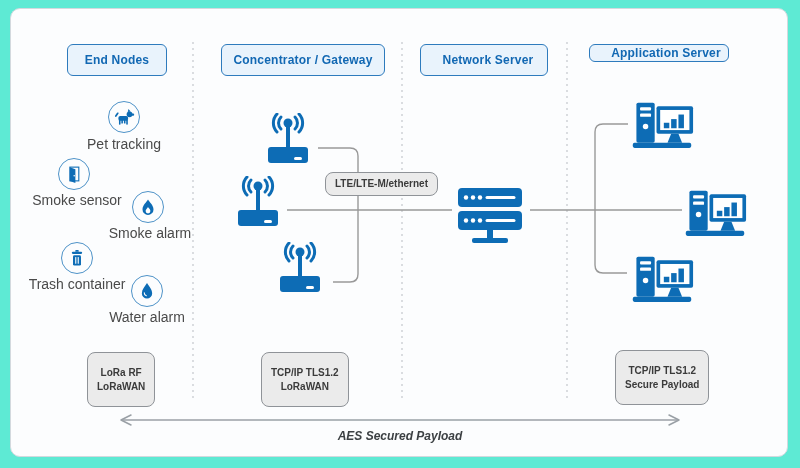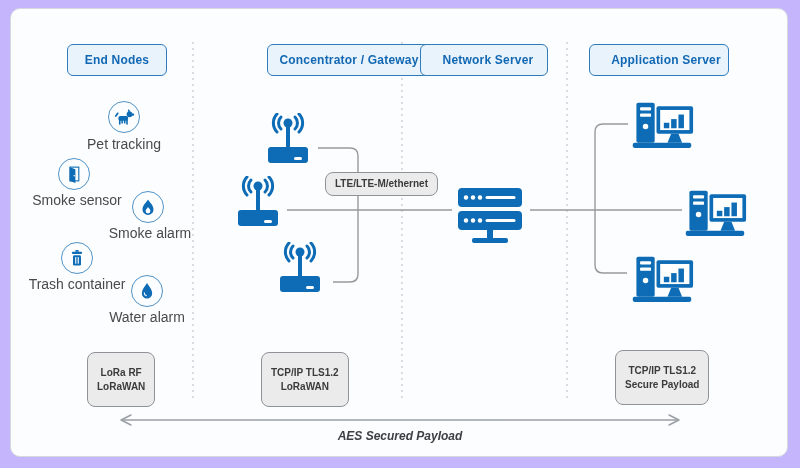--- a/index.html
+++ b/index.html
@@ -1,16 +1,16 @@
 <!DOCTYPE html>
 <html><head>
 <meta charset="utf-8">
 <style>
   html,body{margin:0;padding:0;background:#ffffff;font-family:"Liberation Sans",sans-serif;}
-  #stage{position:relative;width:800px;height:468px;background:#c4b5fd;overflow:hidden;}
+  #stage{position:relative;width:800px;height:468px;background:#5eead4;overflow:hidden;}
   .card{position:absolute;left:10px;top:8px;width:778px;height:449px;background:#fcfdfe;
         border:1.5px solid #d3d9de;border-radius:10px;box-sizing:border-box;}
   .abs{position:absolute;}
   .lines{position:absolute;left:0;top:0;pointer-events:none;}
   .col-header{position:absolute;display:flex;align-items:center;justify-content:center;
         background:#e9f3fc;border:1.5px solid #2e7bbd;border-radius:6px;box-sizing:border-box;
         color:#1268b3;font-weight:bold;font-size:12px;letter-spacing:.2px;white-space:nowrap;}
   .node-circle{position:absolute;width:32px;height:32px;border:1.5px solid #4f93c8;border-radius:50%;
         box-sizing:border-box;display:flex;align-items:center;justify-content:center;background:#fcfdfe;}
   .node-label{position:absolute;transform:translateX(-50%);font-size:14px;color:#4a4a4a;white-space:nowrap;}
@@ -112,27 +112,27 @@
     <g stroke="#9aa0a6" stroke-width="1.5" fill="none" stroke-linecap="round" stroke-linejoin="round">
       <path d="M122,420 H678"></path>
       <path d="M131,415 L121,420 L131,425"></path>
       <path d="M669,415 L679,420 L669,425"></path>
     </g>
   </svg>
 
   <div class="col-header" style="left:67px;top:44px;width:100px;height:32px;">
     <span>End Nodes</span>
   </div>
-  <div class="col-header" style="left:221px;top:44px;width:164px;height:32px;margin-left:46px;">
+  <div class="col-header" style="left:221px;top:44px;width:164px;height:32px;">
     <span>Concentrator / Gateway</span>
   </div>
   <div class="col-header" style="left:420px;top:44px;width:128px;height:32px;padding-left:8px;">
     <span>Network Server</span>
   </div>
-  <div class="col-header" style="left:589px;top:44px;width:140px;height:32px;padding-left:14px;">
+  <div class="col-header" style="left:589px;top:44px;width:140px;height:18px;padding-left:14px;">
     <span>Application Server</span>
   </div>
 
   <div class="node-circle" style="left:108px;top:101px;">
     <svg width="23" height="23">
         <use href="#sym-dog"></use>
       </svg>
   </div>
   <div class="node-label" style="left:124px;top:136px;">Pet tracking</div>
 

